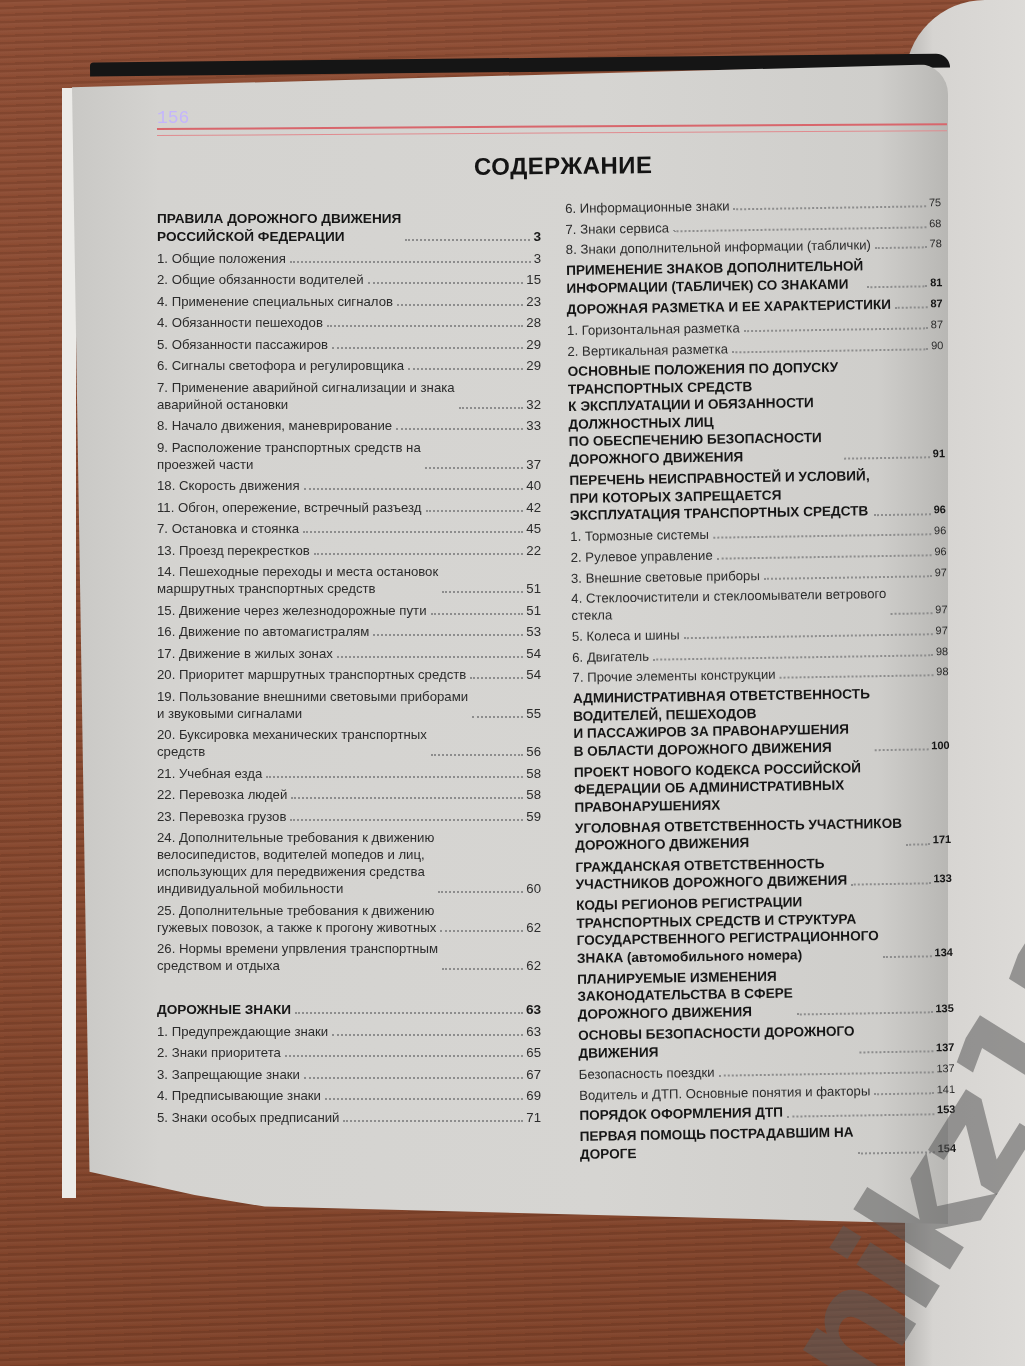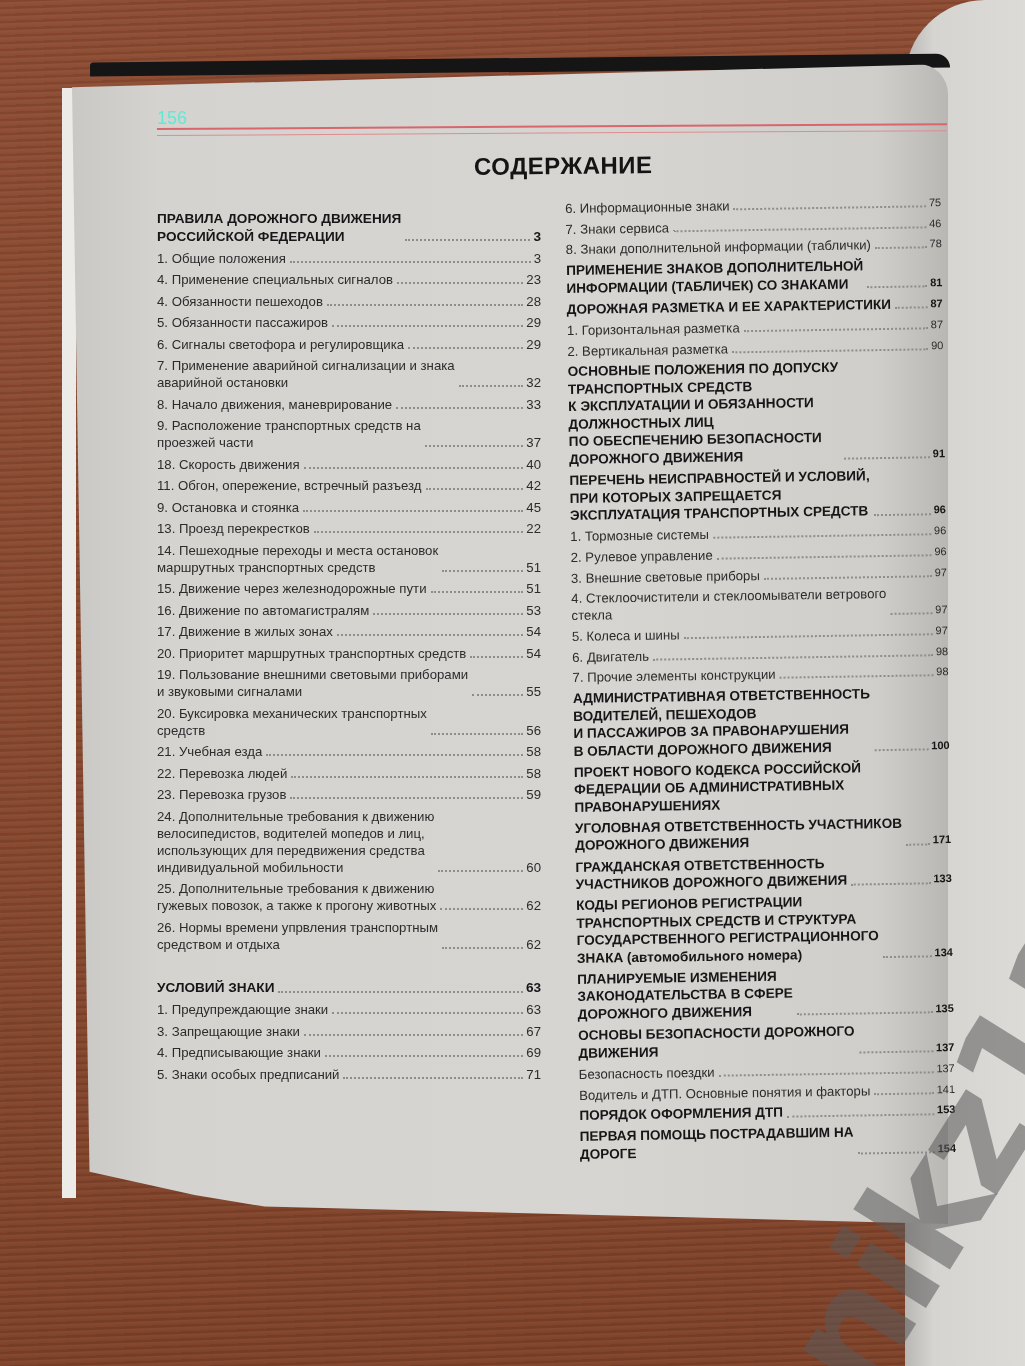--- a/index.html
+++ b/index.html
@@ -24,22 +24,22 @@
     position: absolute; left: 62px; top: 88px; width: 14px; height: 1110px;
     background: #ecebe8;
   }
   .page {
     position: absolute; left: 72px; top: 64px; width: 876px; height: 1160px;
     background: linear-gradient(90deg, #c9c8c5 0%, #d4d3d0 10%, #d6d5d2 60%, #cfcecb 92%, #b8b7b4 100%);
     border-radius: 14px 30px 0 0;
     clip-path: polygon(0 2%, 100% 0, 100% 100%, 22% 98.5%, 14% 97.5%, 2% 95.5%);
   }
   .page-number {
-    position: absolute; left: 157px; top: 108px; font-family: Liberation Sans, sans-serif;
-    font-size: 18px; color: #5eead4;
+    position: absolute; left: 157px; top: 108px; font-family: Liberation Mono, monospace;
+    font-size: 18px; color: #c4b5fd;
   }
   .rule {
     position: absolute; left: 157px; top: 128px; width: 790px; height: 5px;
     border-top: 2px solid #d8666c; border-bottom: 1px solid #e08b8f;
     transform: rotate(-0.35deg); transform-origin: left center;
   }
   .title {
     position: absolute; left: 474px; top: 152px; font-size: 24px; font-weight: bold;
     color: #141414; letter-spacing: 0.5px; transform: rotate(-0.5deg);
   }
@@ -87,20 +87,25 @@
   РОССИЙСКОЙ ФЕДЕРАЦИИ</span>
       <span class="dots"></span>
       <span class="pg">3</span>
     </div>
     <div class="entry">
       <span class="lbl">1. Общие положения</span>
       <span class="dots"></span>
       <span class="pg">3</span>
     </div>
     <div class="entry">
+      <span class="lbl">2. Общие обязанности водителей</span>
+      <span class="dots"></span>
+      <span class="pg">15</span>
+    </div>
+    <div class="entry">
       <span class="lbl">4. Применение специальных сигналов</span>
       <span class="dots"></span>
       <span class="pg">23</span>
     </div>
     <div class="entry">
       <span class="lbl">4. Обязанности пешеходов</span>
       <span class="dots"></span>
       <span class="pg">28</span>
     </div>
     <div class="entry">
@@ -134,21 +139,21 @@
       <span class="lbl">18. Скорость движения</span>
       <span class="dots"></span>
       <span class="pg">40</span>
     </div>
     <div class="entry">
       <span class="lbl">11. Обгон, опережение, встречный разъезд</span>
       <span class="dots"></span>
       <span class="pg">42</span>
     </div>
     <div class="entry">
-      <span class="lbl">9. Остановка и стоянка</span>
+      <span class="lbl">7. Остановка и стоянка</span>
       <span class="dots"></span>
       <span class="pg">45</span>
     </div>
     <div class="entry">
       <span class="lbl">13. Проезд перекрестков</span>
       <span class="dots"></span>
       <span class="pg">22</span>
     </div>
     <div class="entry">
       <span class="lbl">14. Пешеходные переходы и места остановок
@@ -218,28 +223,33 @@
       <span class="pg">62</span>
     </div>
     <div class="entry">
       <span class="lbl">26. Нормы времени упрвления транспортным
      средством и отдыха</span>
       <span class="dots"></span>
       <span class="pg">62</span>
     </div>
     <div class="gap"></div>
     <div class="entry bold">
-      <span class="lbl">УСЛОВИЙ ЗНАКИ</span>
+      <span class="lbl">ДОРОЖНЫЕ ЗНАКИ</span>
       <span class="dots"></span>
       <span class="pg">63</span>
     </div>
     <div class="entry">
       <span class="lbl">1. Предупреждающие знаки</span>
       <span class="dots"></span>
       <span class="pg">63</span>
+    </div>
+    <div class="entry">
+      <span class="lbl">2. Знаки приоритета</span>
+      <span class="dots"></span>
+      <span class="pg">65</span>
     </div>
     <div class="entry">
       <span class="lbl">3. Запрещающие знаки</span>
       <span class="dots"></span>
       <span class="pg">67</span>
     </div>
     <div class="entry">
       <span class="lbl">4. Предписывающие знаки</span>
       <span class="dots"></span>
       <span class="pg">69</span>
@@ -252,21 +262,21 @@
   </div>
 <div class="col col-right" id="right-col">
     <div class="entry">
       <span class="lbl">6. Информационные знаки</span>
       <span class="dots"></span>
       <span class="pg">75</span>
     </div>
     <div class="entry">
       <span class="lbl">7. Знаки сервиса</span>
       <span class="dots"></span>
-      <span class="pg">46</span>
+      <span class="pg">68</span>
     </div>
     <div class="entry">
       <span class="lbl">8. Знаки дополнительной информации (таблички)</span>
       <span class="dots"></span>
       <span class="pg">78</span>
     </div>
     <div class="entry bold">
       <span class="lbl">ПРИМЕНЕНИЕ ЗНАКОВ ДОПОЛНИТЕЛЬНОЙ
    ИНФОРМАЦИИ (ТАБЛИЧЕК) СО ЗНАКАМИ</span>
       <span class="dots"></span>

